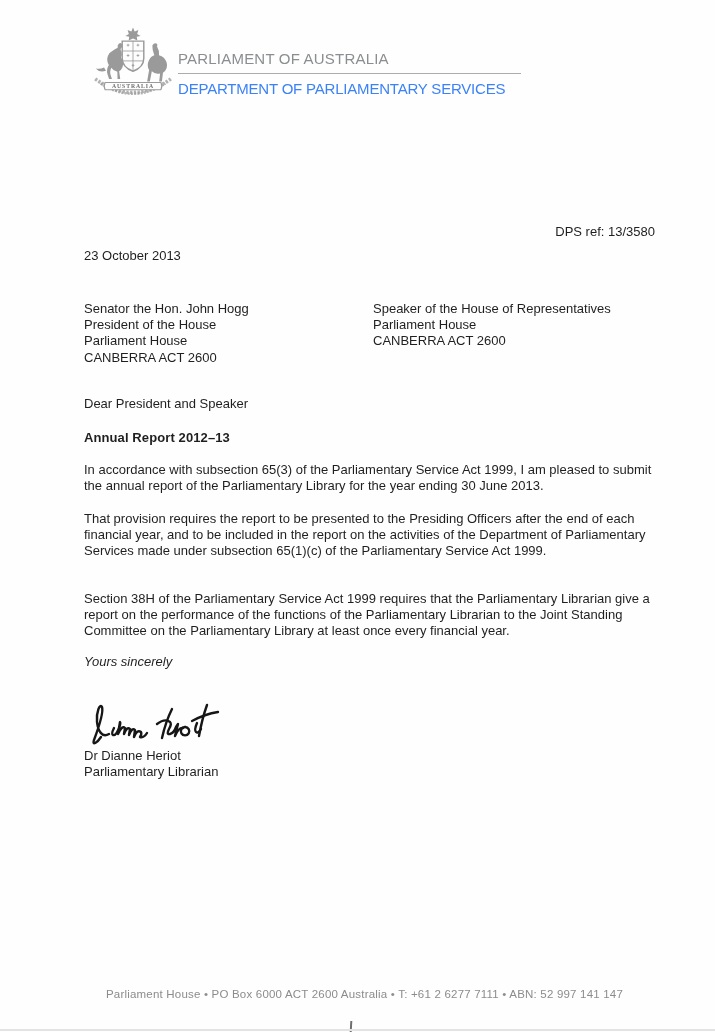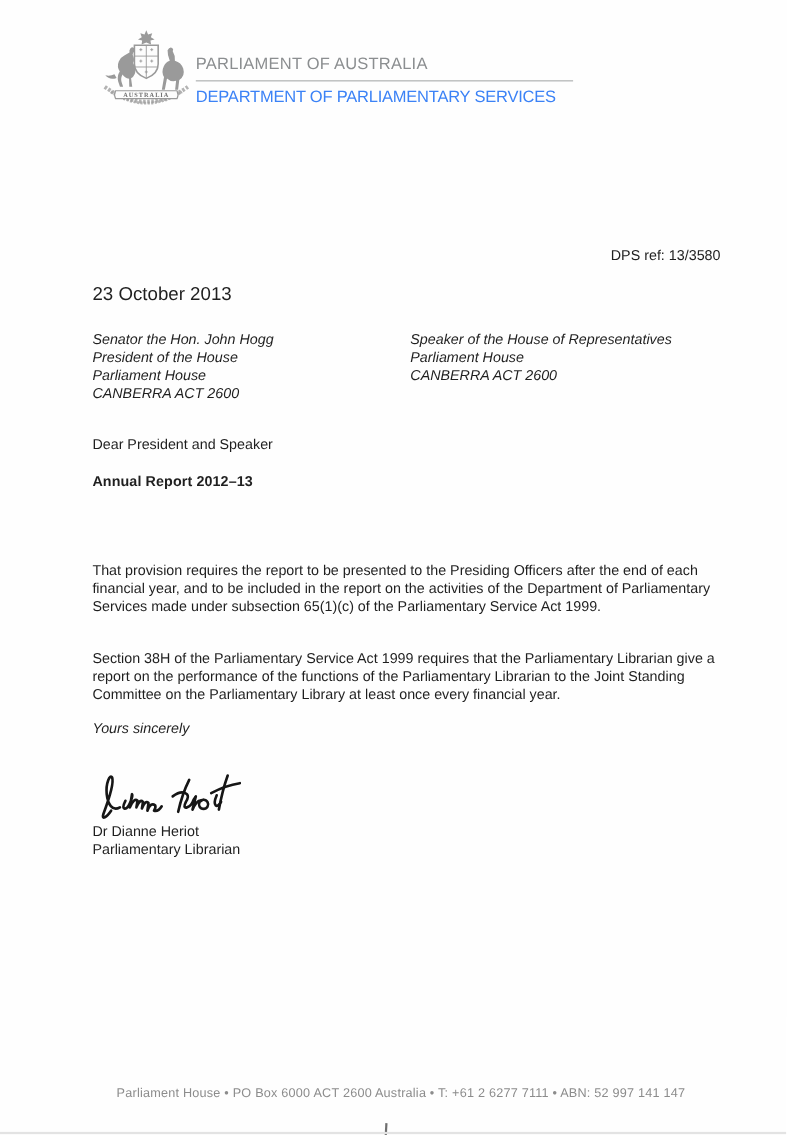--- a/index.html
+++ b/index.html
@@ -25,23 +25,23 @@
   }
   .org-line2 {
     font-size: 15px; letter-spacing: -0.2px; color: #3b82f6;
     font-weight: 400; line-height: 18px; white-space: nowrap;
   }
   
   .ref {
     position: absolute; top: 224px; right: 60px;
     font-size: 13px; text-align: center;
   }
-  .date { position: absolute; left: 84px; top: 258px; font-size: 17px; }
+  .date { position: absolute; left: 84px; top: 248px; font-size: 13px; }
   .addr {
-    position: absolute; top: 301px; font-size: 13px; line-height: 16.2px; font-style: italic;
+    position: absolute; top: 301px; font-size: 13px; line-height: 16.2px;
   }
   .addr.left { left: 84px; }
   .addr.right { left: 373px; }
   .addr span { display: block; }
   .salutation { position: absolute; left: 84px; top: 396px; font-size: 13px; }
   .subject { position: absolute; left: 84px; top: 430px; font-size: 13px; font-weight: bold; letter-spacing: 0.1px; }
   .para {
     position: absolute; left: 84px; width: 580px;
     font-size: 13px; line-height: 16.2px; text-align: left;
   }
@@ -121,20 +121,21 @@
     <span>CANBERRA ACT 2600</span>
   </div>
   <div class="addr right">
     <span>Speaker of the House of Representatives</span>
     <span>Parliament House</span>
     <span>CANBERRA ACT 2600</span>
   </div>
 
   <div class="salutation">Dear President and Speaker</div>
   <div class="subject">Annual Report 2012–13</div>
+  <div class="para p1">In accordance with subsection 65(3) of the Parliamentary Service Act 1999, I am pleased to submit the annual report of the Parliamentary Library for the year ending 30 June 2013.</div>
   <div class="para p2">That provision requires the report to be presented to the Presiding Officers after the end of each financial year, and to be included in the report on the activities of the Department of Parliamentary Services made under subsection 65(1)(c) of the Parliamentary Service Act 1999.</div>
   <div class="para p3">Section 38H of the Parliamentary Service Act 1999 requires that the Parliamentary Librarian give a report on the performance of the functions of the Parliamentary Librarian to the Joint Standing Committee on the Parliamentary Library at least once every financial year.</div>
   <div class="closing">Yours sincerely</div>
 
   <div class="signature-box">
     <svg viewBox="0 0 176 54" width="176" height="54">
       <g fill="none" stroke="#161616" stroke-width="2.4" stroke-linecap="round" stroke-linejoin="round">
         <path d="M15 40 C11 46 6 49 8 43 C11 35 18 16 16 10 C14 6 10 15 11 25 C12 34 16 41 23 37"></path>
         <path d="M28 31 q-3 6 -1 7 q3 1 6 -7 q2 -5 1 -6 l-2 12 q4 -9 7 -6 l-1 6 q3 -8 6 -5 l-1 6 q3 -8 6 -5 l-1 7 q3 -8 7 -5 q1 2 -1 5 q4 1 7 -4"></path>
         <path d="M86 12 C82 20 78 32 76 41"></path>

